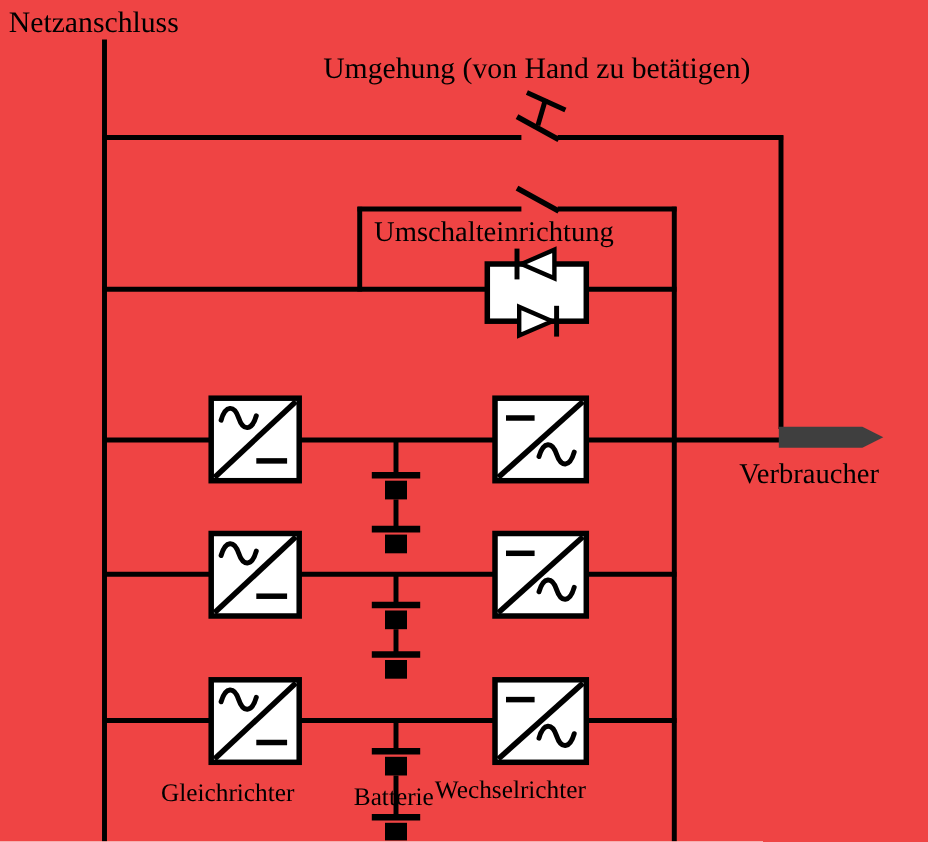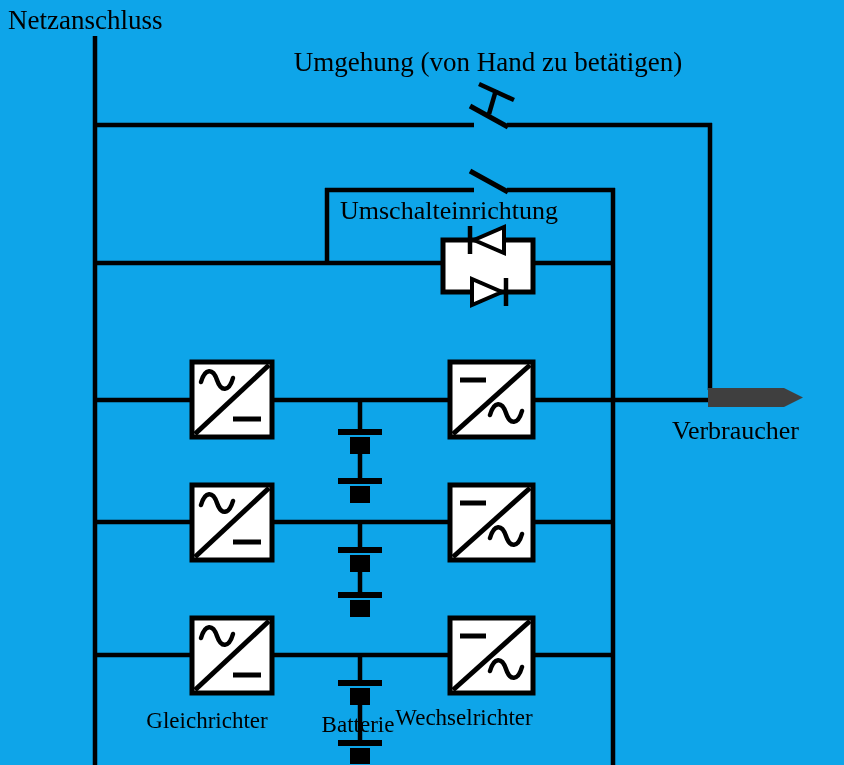--- a/index.html
+++ b/index.html
@@ -1,16 +1,16 @@
 <!DOCTYPE html>
 <html><head>
 <meta charset="utf-8">
 <style>
   html,body{margin:0;padding:0;background:#ffffff;}
-  .diagram-wrap{position:relative;width:844px;height:765px;background:#0ea5e9;overflow:hidden;}
+  .diagram-wrap{position:relative;width:844px;height:765px;background:#ef4444;overflow:hidden;}
   svg{display:block;}
   .wire{stroke:#000000;stroke-width:4.5;fill:none;}
   .wire-thick{stroke:#000000;stroke-width:5;fill:none;}
   .boxline{stroke:#000000;stroke-width:5;fill:#ffffff;}
   .glyph{stroke:#000000;stroke-width:4.5;fill:none;stroke-linecap:round;}
   .plate{stroke:#000000;stroke-width:6;fill:none;}
   .solid{fill:#000000;stroke:none;}
   .lbl{fill:#000000;font-family:"Liberation Serif",serif;}
   .lbl-big{font-size:27px;}
   .lbl-mid{font-size:26px;}

